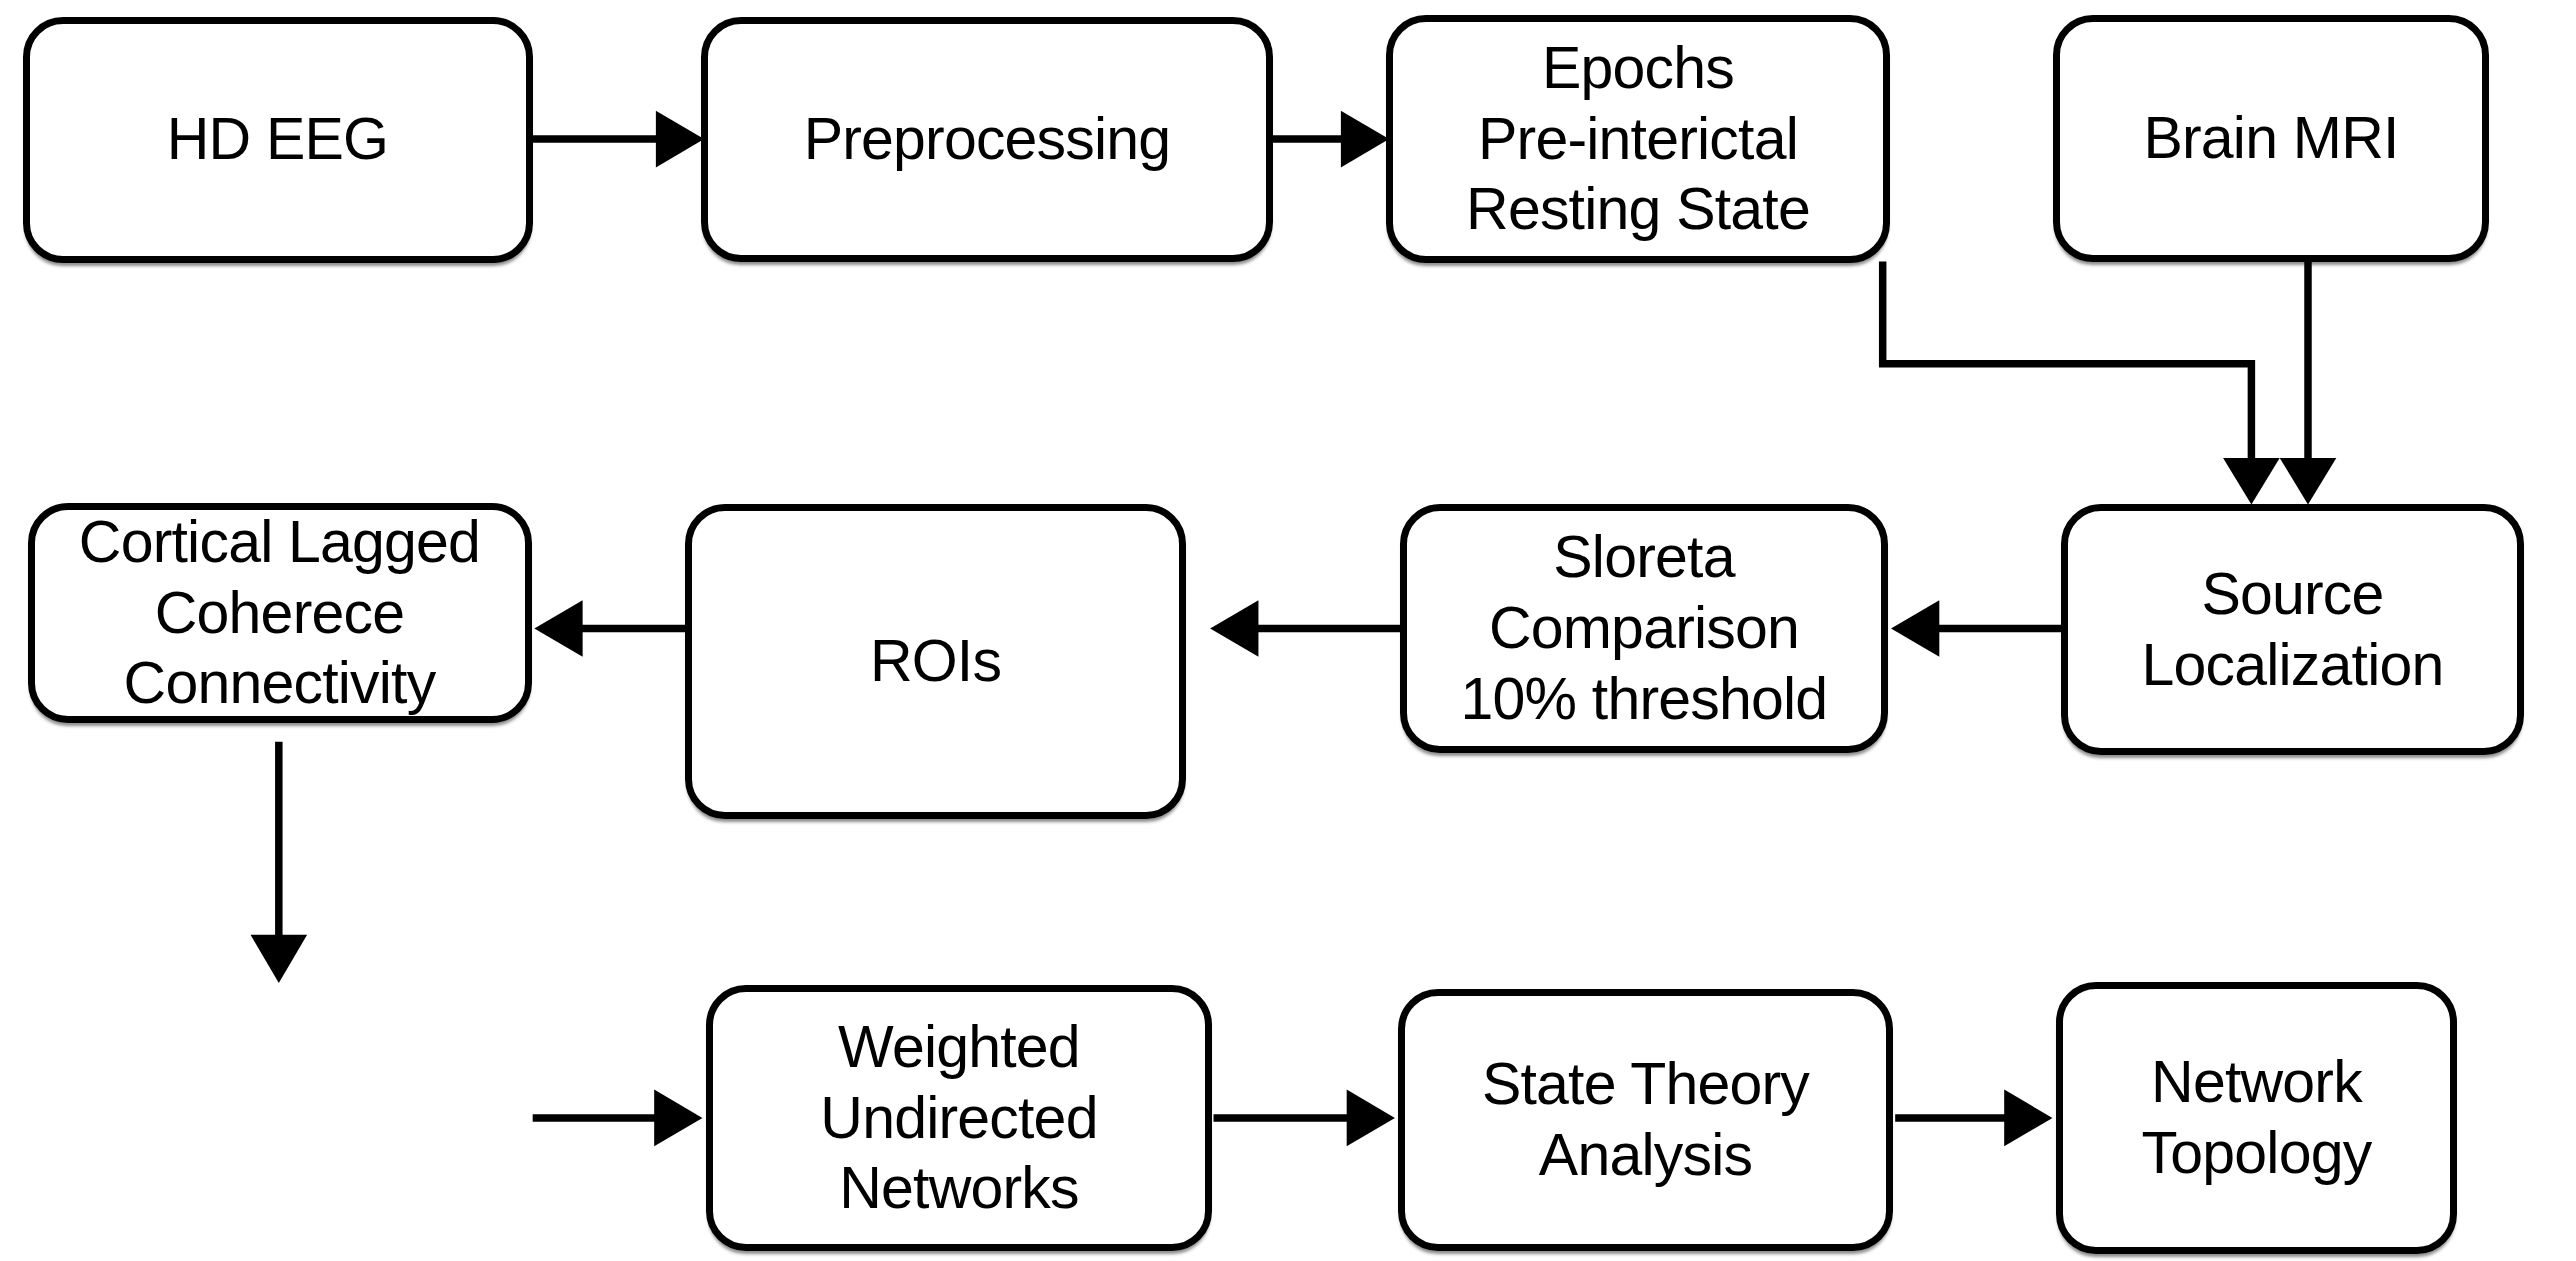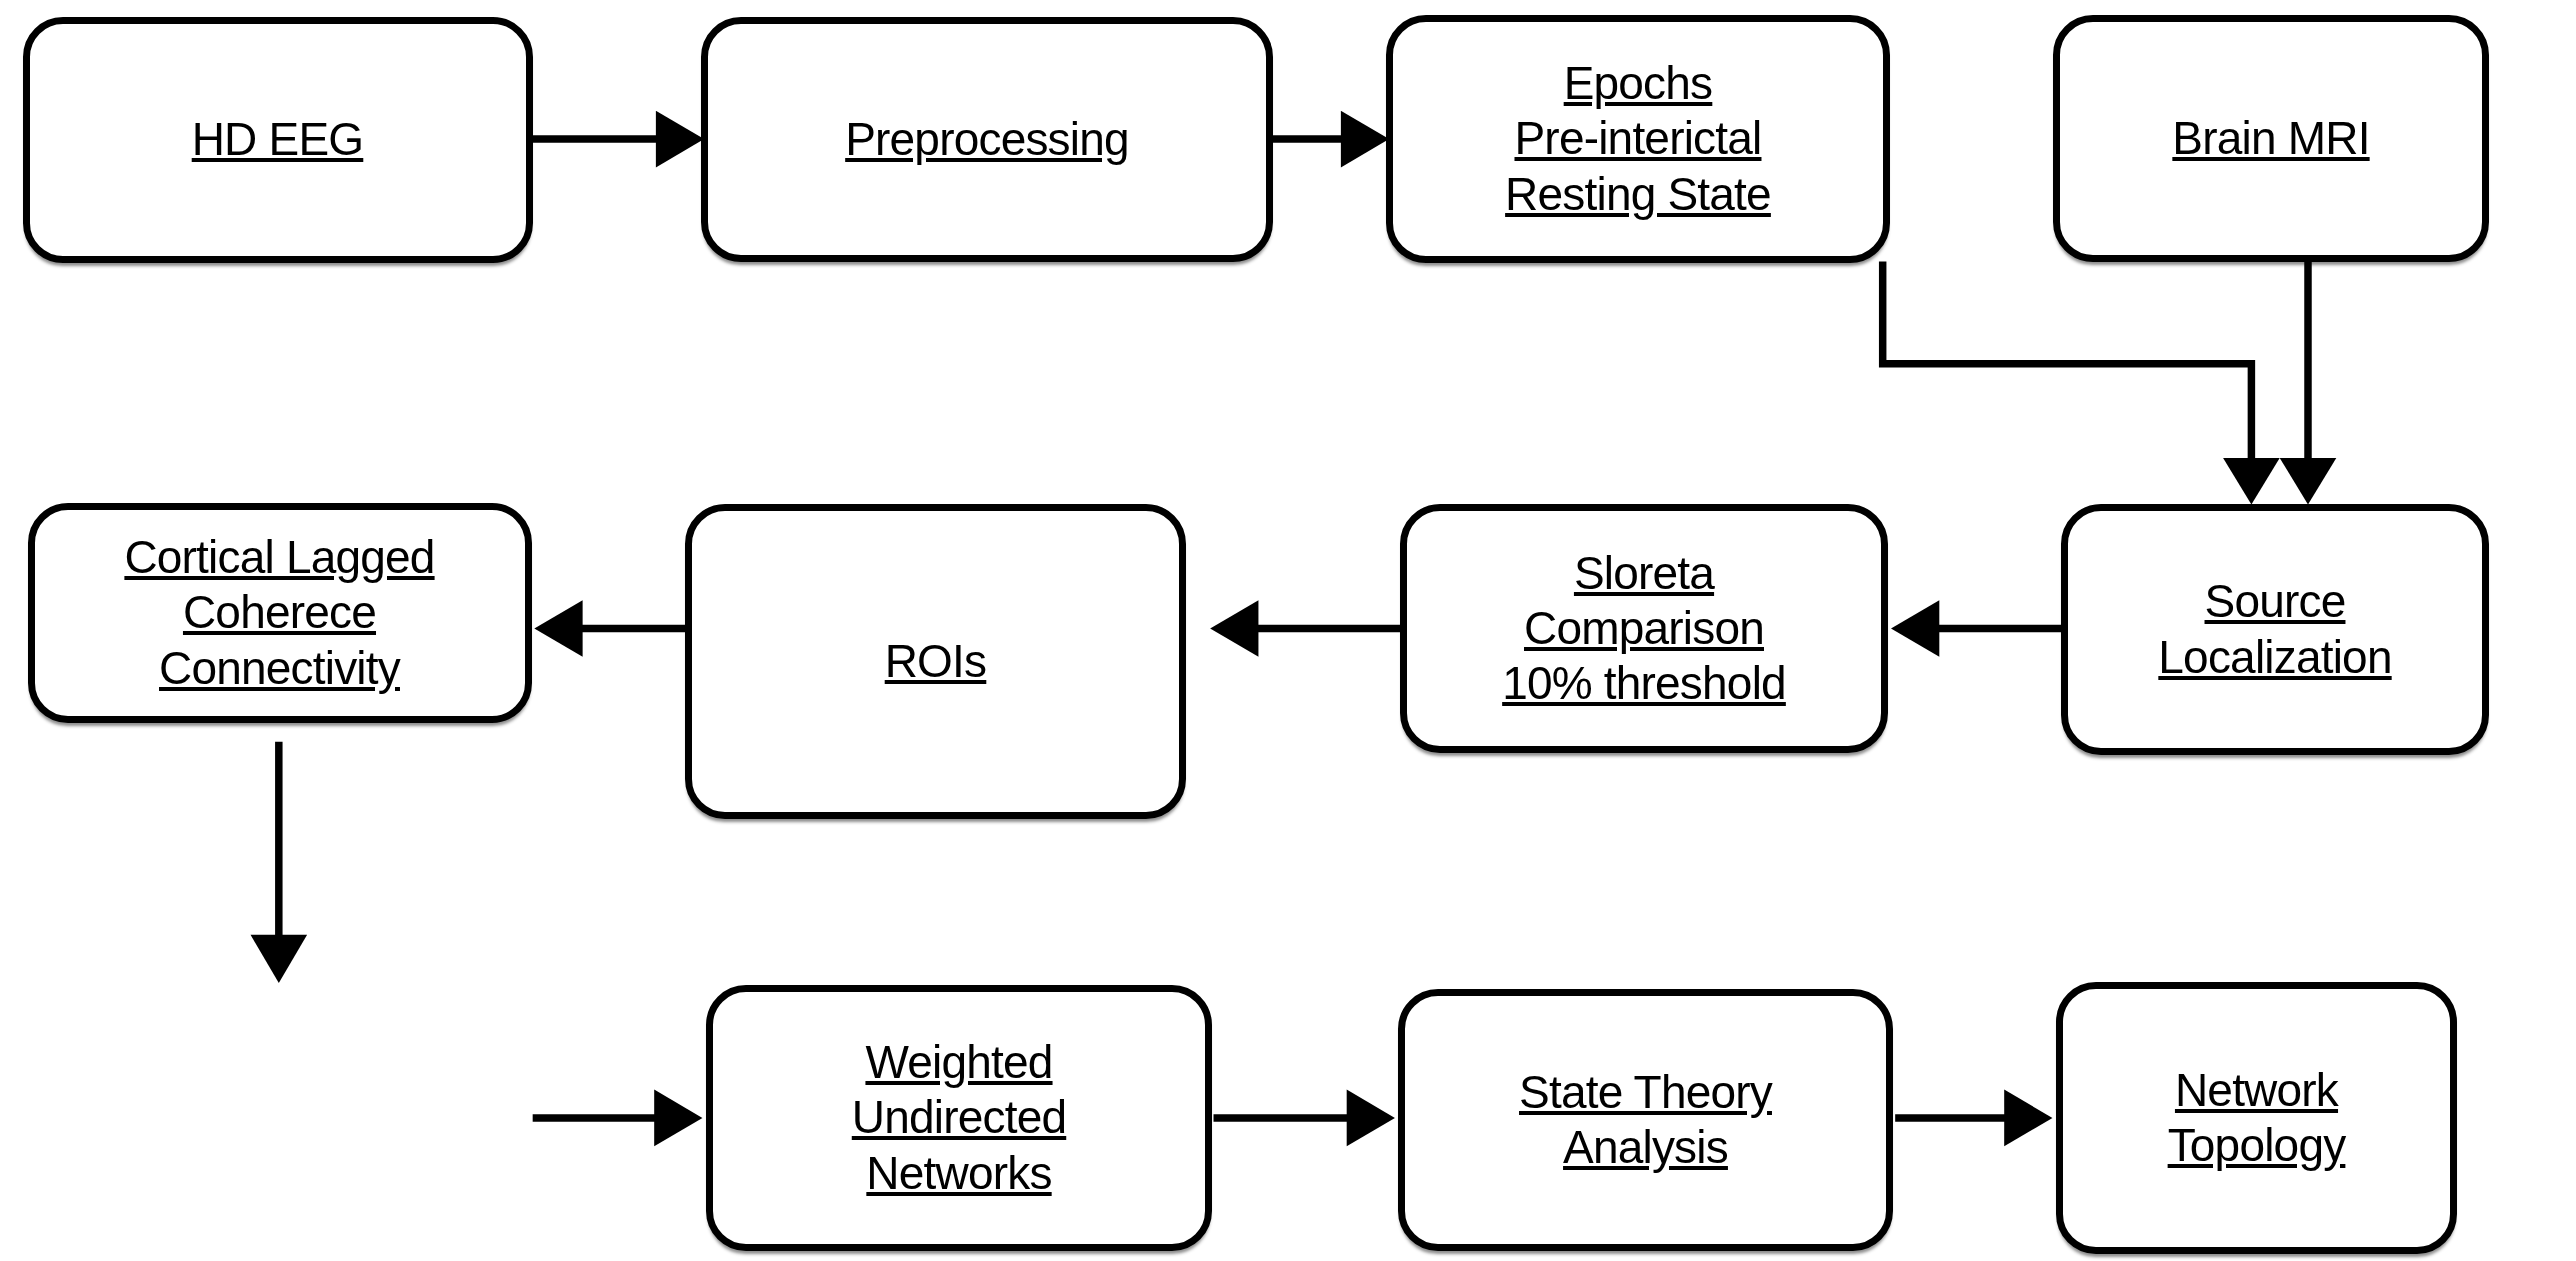--- a/index.html
+++ b/index.html
@@ -38,25 +38,24 @@
     border: 7.5px solid var(--ink, #000000);
     border-radius: 40px;
     box-shadow: 0 5px 3.3px -2.5px rgba(0,0,0,0.45);
     display: flex;
     align-items: center;
     justify-content: center;
     text-align: center;
   }
   .node .label {
     color: var(--ink, #000000);
-    font-size: 46px;
+    font-size: 59px;
     line-height: 1.2;
     white-space: pre-line;
     letter-spacing: -0.8px;
-    text-decoration: underline;
   }
 </style>
 </head>
 <body>
 
 <div class="canvas">
 
   <svg class="wires" width="2576" height="1262" viewBox="0 0 3095 1516">
 
     <g>
@@ -142,21 +141,21 @@
   <div class="node" style="left:685px;top:504px;width:501px;height:315px">
     <div class="label">ROIs</div>
   </div>
 
   <div class="node" style="left:1400px;top:504px;width:488px;height:249px">
     <div class="label">Sloreta
 Comparison
 10% threshold</div>
   </div>
 
-  <div class="node" style="left:2061px;top:504px;width:428px;height:251px">
+  <div class="node" style="left:2061px;top:504px;width:463px;height:251px">
     <div class="label">Source
 Localization</div>
   </div>
 
 
   <div class="node" style="left:706px;top:985px;width:506px;height:266px">
     <div class="label">Weighted
 Undirected
 Networks</div>
   </div>

